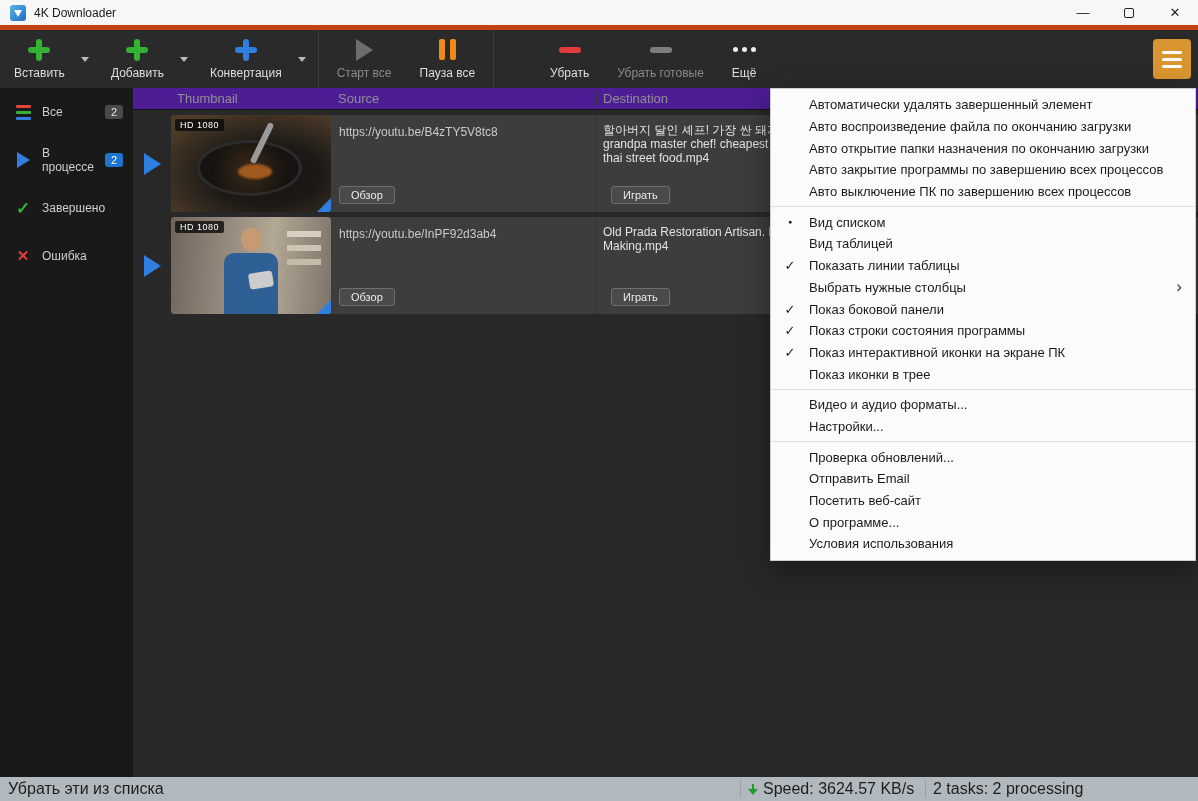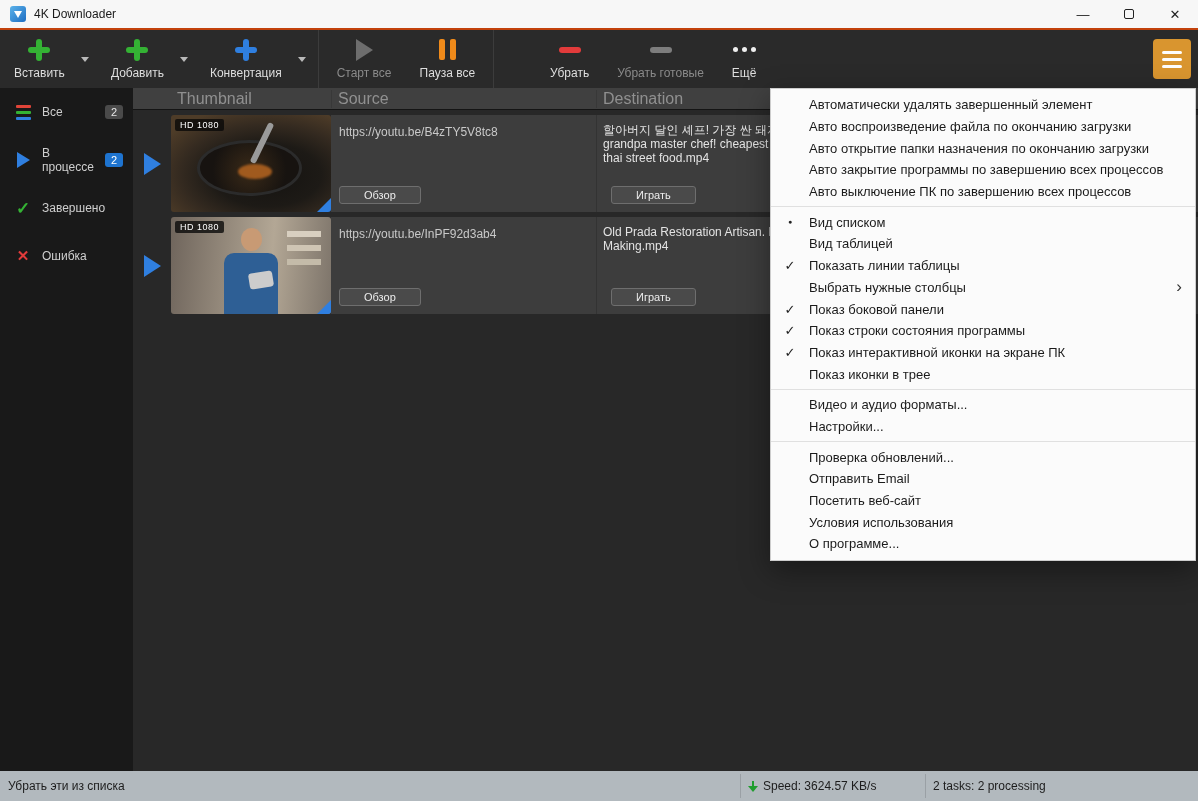--- a/index.html
+++ b/index.html
@@ -1,21 +1,21 @@
 <!DOCTYPE html>
 <html><head>
 <meta charset="utf-8">
 <style>
   * { margin:0; padding:0; box-sizing:border-box; }
   body { background:#555; font-family:"Liberation Sans", sans-serif; }
   .window { position:relative; width:1198px; height:801px; background:#282828; overflow:hidden; }
 
   
   .titlebar { position:absolute; top:0; left:0; right:0; height:30px; background:#f7f7f7;
-    border-bottom:2px solid #c2410c; display:flex; align-items:center; }
+    border-bottom:5px solid #c2410c; display:flex; align-items:center; }
   .app-icon { width:16px; height:16px; margin:0 8px 0 10px; border-radius:3px;
     background:linear-gradient(135deg,#5bb2ea,#1d6dc2); position:relative; }
   .app-icon::after { content:""; position:absolute; left:4px; top:5px; width:0; height:0;
     border-top:7px solid #fff; border-left:4px solid transparent; border-right:4px solid transparent; }
   .title-text { font-size:12px; color:#1a1a1a; }
   .win-controls { margin-left:auto; display:flex; height:100%; }
   .win-btn { width:46px; height:100%; display:flex; align-items:center; justify-content:center;
     color:#222; font-size:13px; cursor:default; }
   .max-box { width:10px; height:10px; border:1px solid #222; border-radius:2px; display:inline-block; }
 
@@ -59,41 +59,41 @@
   .list-ic i:nth-child(3){ background:#2f7fe0; }
   .sb-play { width:0; height:0; border-left:13px solid #2f7fe0; border-top:8px solid transparent; border-bottom:8px solid transparent; }
   .check-glyph { color:#34b234; font-size:17px; font-weight:bold; }
   .x-glyph { color:#e23b3b; font-size:15px; font-weight:bold; }
   .badge { margin-left:auto; margin-right:10px; font-size:11px; padding:1px 6px; border-radius:3px;
     background:#4a4a4a; color:#e6e6e6; }
   .badge.blue { background:#1e74d0; color:#fff; }
 
   
   .content { position:absolute; top:88px; left:133px; right:0; bottom:22px; background:#282828; }
-  .thead { height:22px; background:#404040; display:flex; color:#909090; font-size:16px;
+  .thead { height:22px; background:#4c1d95; display:flex; color:#909090; font-size:13px;
     align-items:center; border-bottom:1px solid #141414; }
   .thead .c0 { width:38px; }
   .thead .c1 { width:160px; padding-left:6px; border-left:1px solid #333; }
   .thead .c2 { width:265px; padding-left:6px; border-left:1px solid #383838; }
   .thead .c3 { flex:1; padding-left:6px; border-left:1px solid #383838; }
   .thead .c1 { border-left:none; }
   .row { display:flex; height:97px; margin-top:5px; }
   .gutter { width:38px; display:flex; align-items:center; justify-content:center; }
   .row-play { width:0; height:0; border-left:17px solid #2f7fe0; border-top:11px solid transparent;
     border-bottom:11px solid transparent; cursor:default; }
   .thumb { width:160px; position:relative; border-radius:3px; overflow:hidden; flex-shrink:0; cursor:default; }
   .hd-badge { position:absolute; top:4px; left:4px; z-index:3; background:rgba(8,8,8,0.78);
     color:#fff; font-size:9px; padding:1px 5px; border-radius:2px; letter-spacing:0.5px; }
   .thumb-corner { position:absolute; right:0; bottom:0; width:0; height:0; z-index:3;
     border-bottom:14px solid #2f7fe0; border-left:14px solid transparent; }
   .cell { background:#3d3d3d; position:relative; font-size:12px; }
   .cell.src { width:265px; padding:10px 8px; color:#c9c9c9; }
   .cell.dst { flex:1; padding:8px 6px; color:#e3e3e3; border-left:1px solid #333; line-height:14px; }
   .small-btn { position:absolute; bottom:8px; background:#4a4a4a; border:1px solid #6e6e6e;
-    border-radius:3px; color:#ececec; font-size:11px; padding:2px 24px; cursor:default; }
+    border-radius:3px; color:#ececec; font-size:11px; padding:2px 11px; cursor:default; }
   .small-btn.browse { left:8px; }
   .small-btn.play { left:14px; }
 
   
   .art1 { position:absolute; inset:0; background:radial-gradient(ellipse 120px 70px at 60% 62%, #141210 0%, #1d1a16 45%, #342a20 72%, #4e3c28 100%); }
   .art1 .wok { position:absolute; left:16%; top:26%; width:66%; height:58%; border-radius:50%;
     border:3px solid #2b2b2b; background:radial-gradient(circle at 50% 55%, #3a2a18 0%, #171310 65%); }
   .art1 .food { position:absolute; left:42%; top:50%; width:34px; height:15px; border-radius:50%; background:#a05a1e; filter:blur(1px); }
   .art1 .ladle { position:absolute; left:55%; top:6%; width:6px; height:44px; background:#9a9a9a; border-radius:3px; transform:rotate(26deg); }
   .art2 { position:absolute; inset:0; background:linear-gradient(95deg,#6f655c 0%,#958a7c 35%,#b3a795 62%,#7d746a 100%); }
@@ -108,22 +108,22 @@
     padding:5px 0; z-index:20; color:#1b1b1b; font-size:13px; }
   .menu-item { display:flex; align-items:center; height:21.7px; cursor:default; }
   .mi-mark { width:38px; text-align:center; flex-shrink:0; font-size:12px; color:#222; }
   .menu-item.radio .mi-mark::before { content:"●"; font-size:7px; position:relative; top:-2px; }
   .menu-item.checked .mi-mark::before { content:"✓"; font-size:13px; }
   .mi-label { flex:1; white-space:nowrap; overflow:hidden; }
   .mi-sub { padding-right:13px; font-size:17px; color:#333; line-height:10px; }
   .menu-sep { height:1px; background:#e0e0e0; margin:4px 0; }
 
   
-  .statusbar { position:absolute; left:0; right:0; bottom:0; height:30px; background:#b2b9be;
-    color:#1d1d1d; font-size:12px; display:flex; align-items:center; }
+  .statusbar { position:absolute; left:0; right:0; bottom:0; height:24px; background:#b2b9be;
+    color:#1d1d1d; font-size:16px; display:flex; align-items:center; }
   .sb-hint { padding-left:8px; }
   .sb-speed { position:absolute; left:748px; display:flex; align-items:center; gap:5px; }
   .sb-tasks { position:absolute; left:933px; }
   .sb-div { position:absolute; top:3px; bottom:3px; width:1px; background:#9aa0a5; }
   .dl-arrow { display:inline-flex; flex-direction:column; align-items:center; }
   .dl-arrow .stem { width:2px; height:5px; background:#1f9d2f; }
   .dl-arrow .tip { width:0; height:0; border-top:6px solid #1f9d2f; border-left:5px solid transparent; border-right:5px solid transparent; }
 </style>
 </head>
 <body>
@@ -382,25 +382,25 @@
     <div class="menu-item">
       <span class="mi-mark"></span>
       <span class="mi-label">Отправить Email</span>
     </div>
     <div class="menu-item">
       <span class="mi-mark"></span>
       <span class="mi-label">Посетить веб-сайт</span>
     </div>
     <div class="menu-item">
       <span class="mi-mark"></span>
+      <span class="mi-label">О программе...</span>
+    </div>
+    <div class="menu-item">
+      <span class="mi-mark"></span>
       <span class="mi-label">Условия использования</span>
-    </div>
-    <div class="menu-item">
-      <span class="mi-mark"></span>
-      <span class="mi-label">О программе...</span>
     </div>
   </div>
 
   <div class="statusbar">
     <span class="sb-hint">Убрать эти из списка</span>
     <span class="sb-div" style="left:740px;"></span>
     <span class="sb-speed">
       <span class="dl-arrow">
           <span class="stem"></span>
           <span class="tip"></span>

